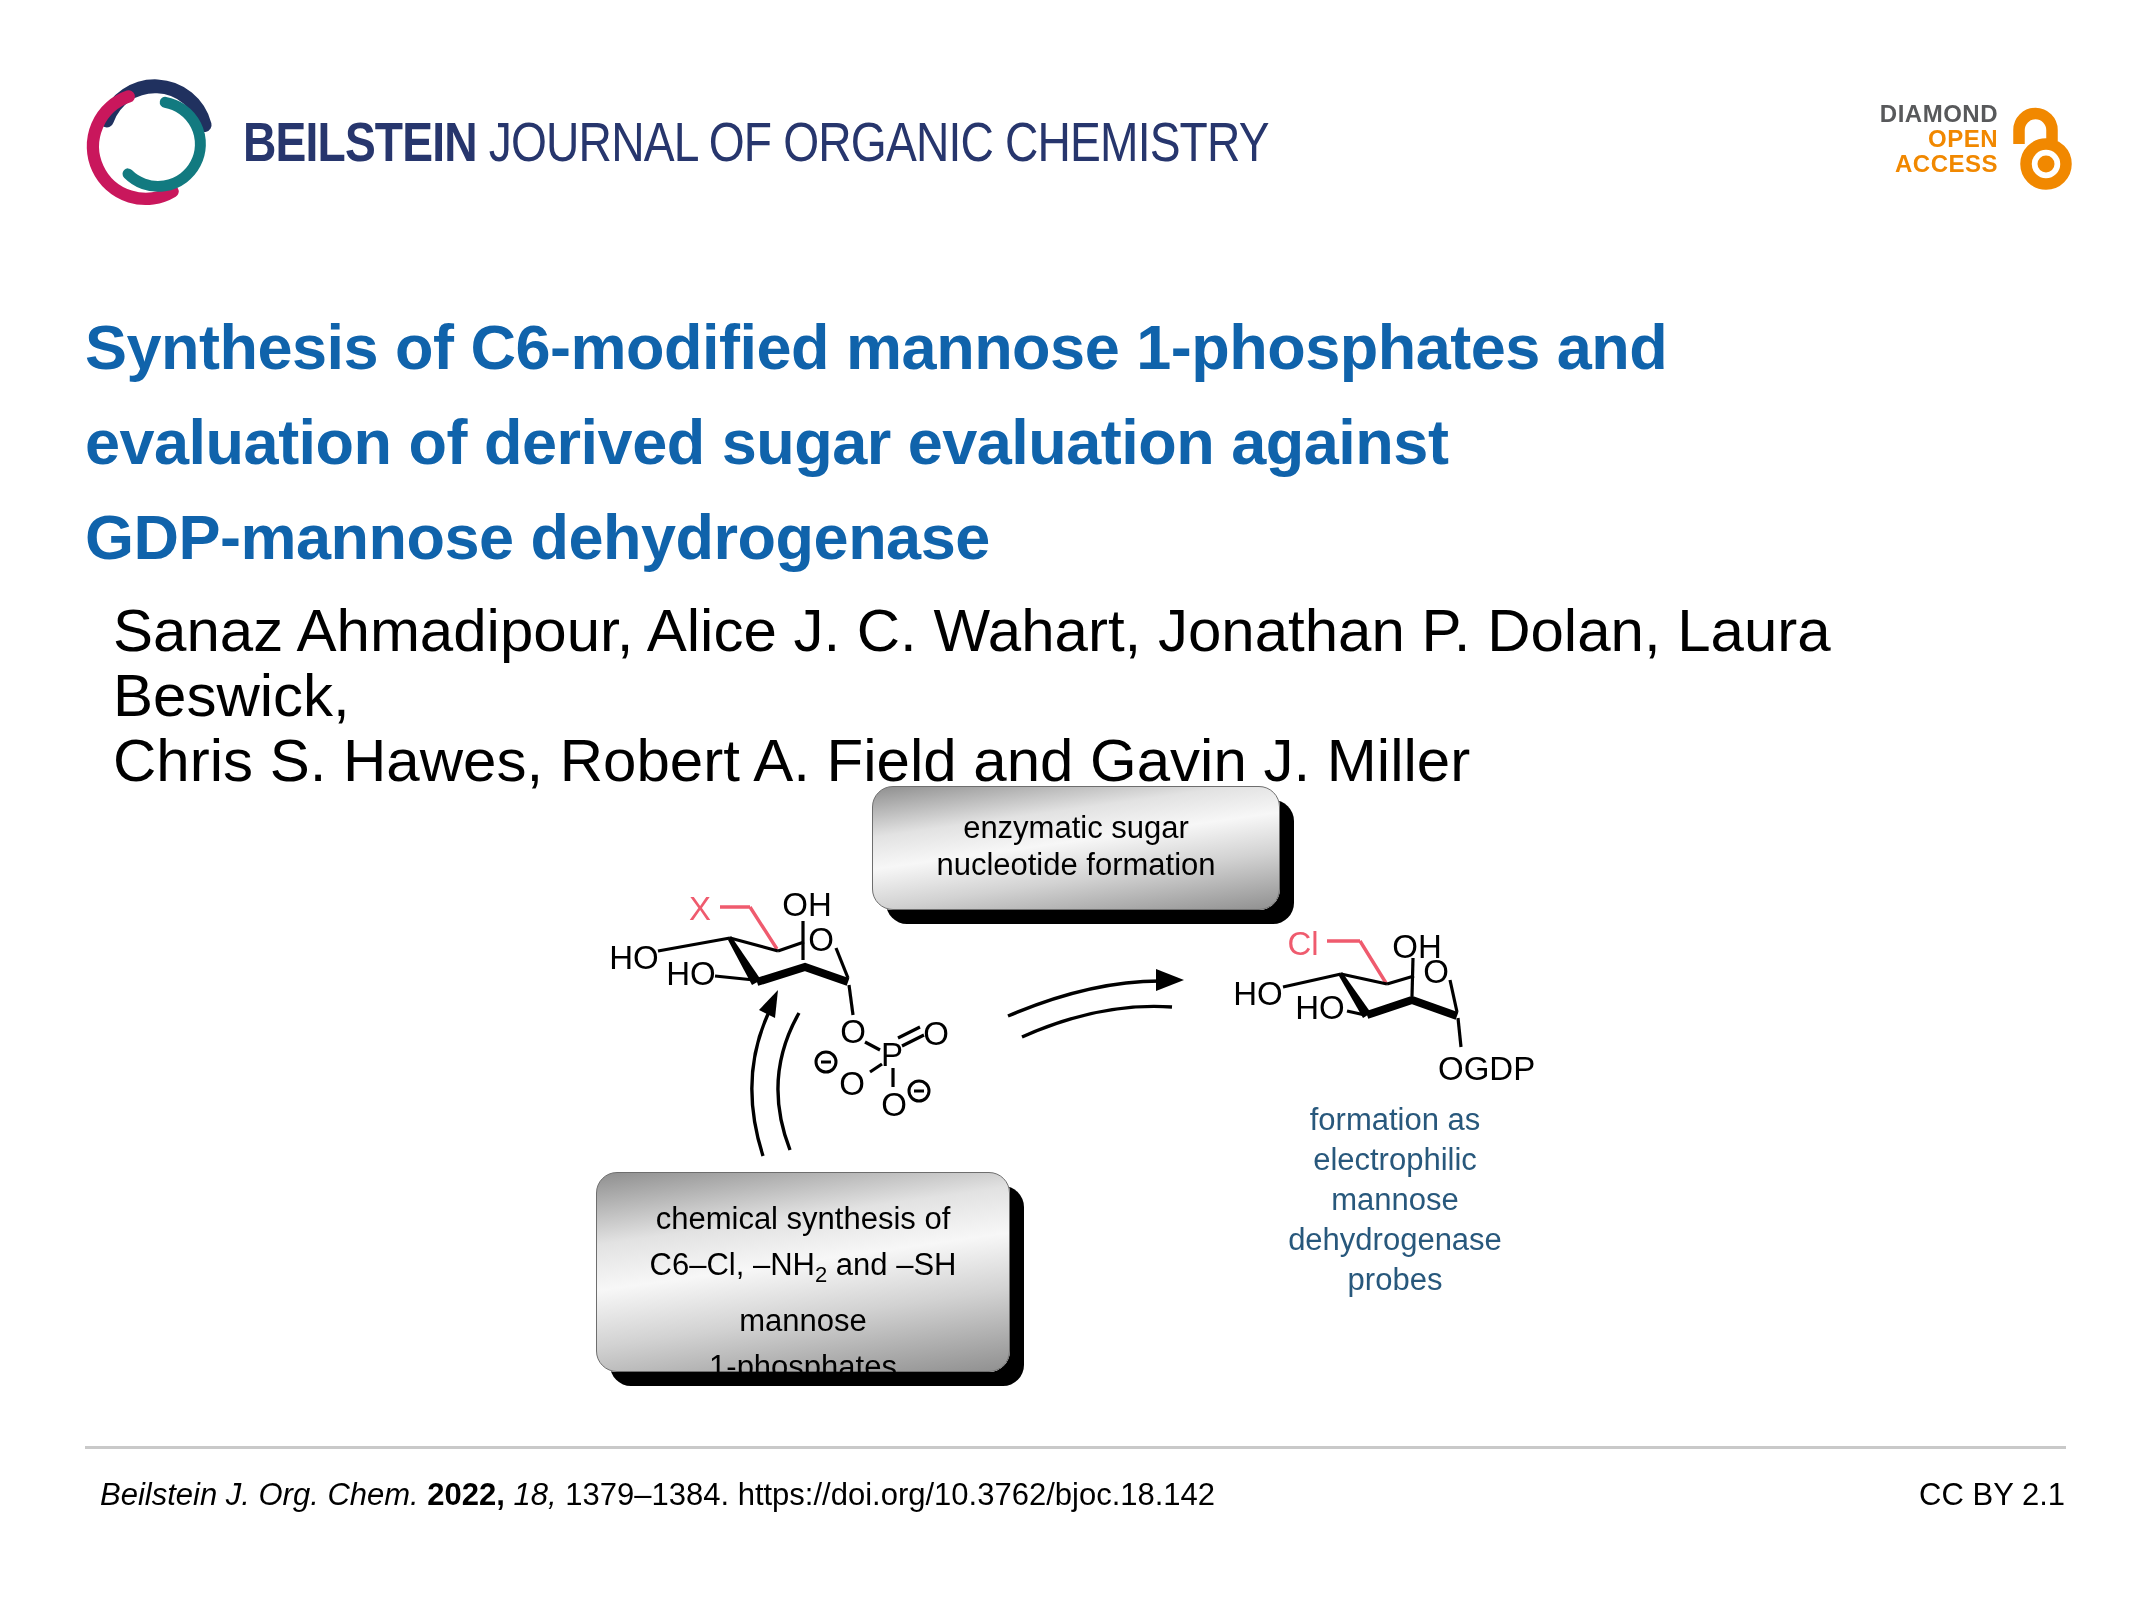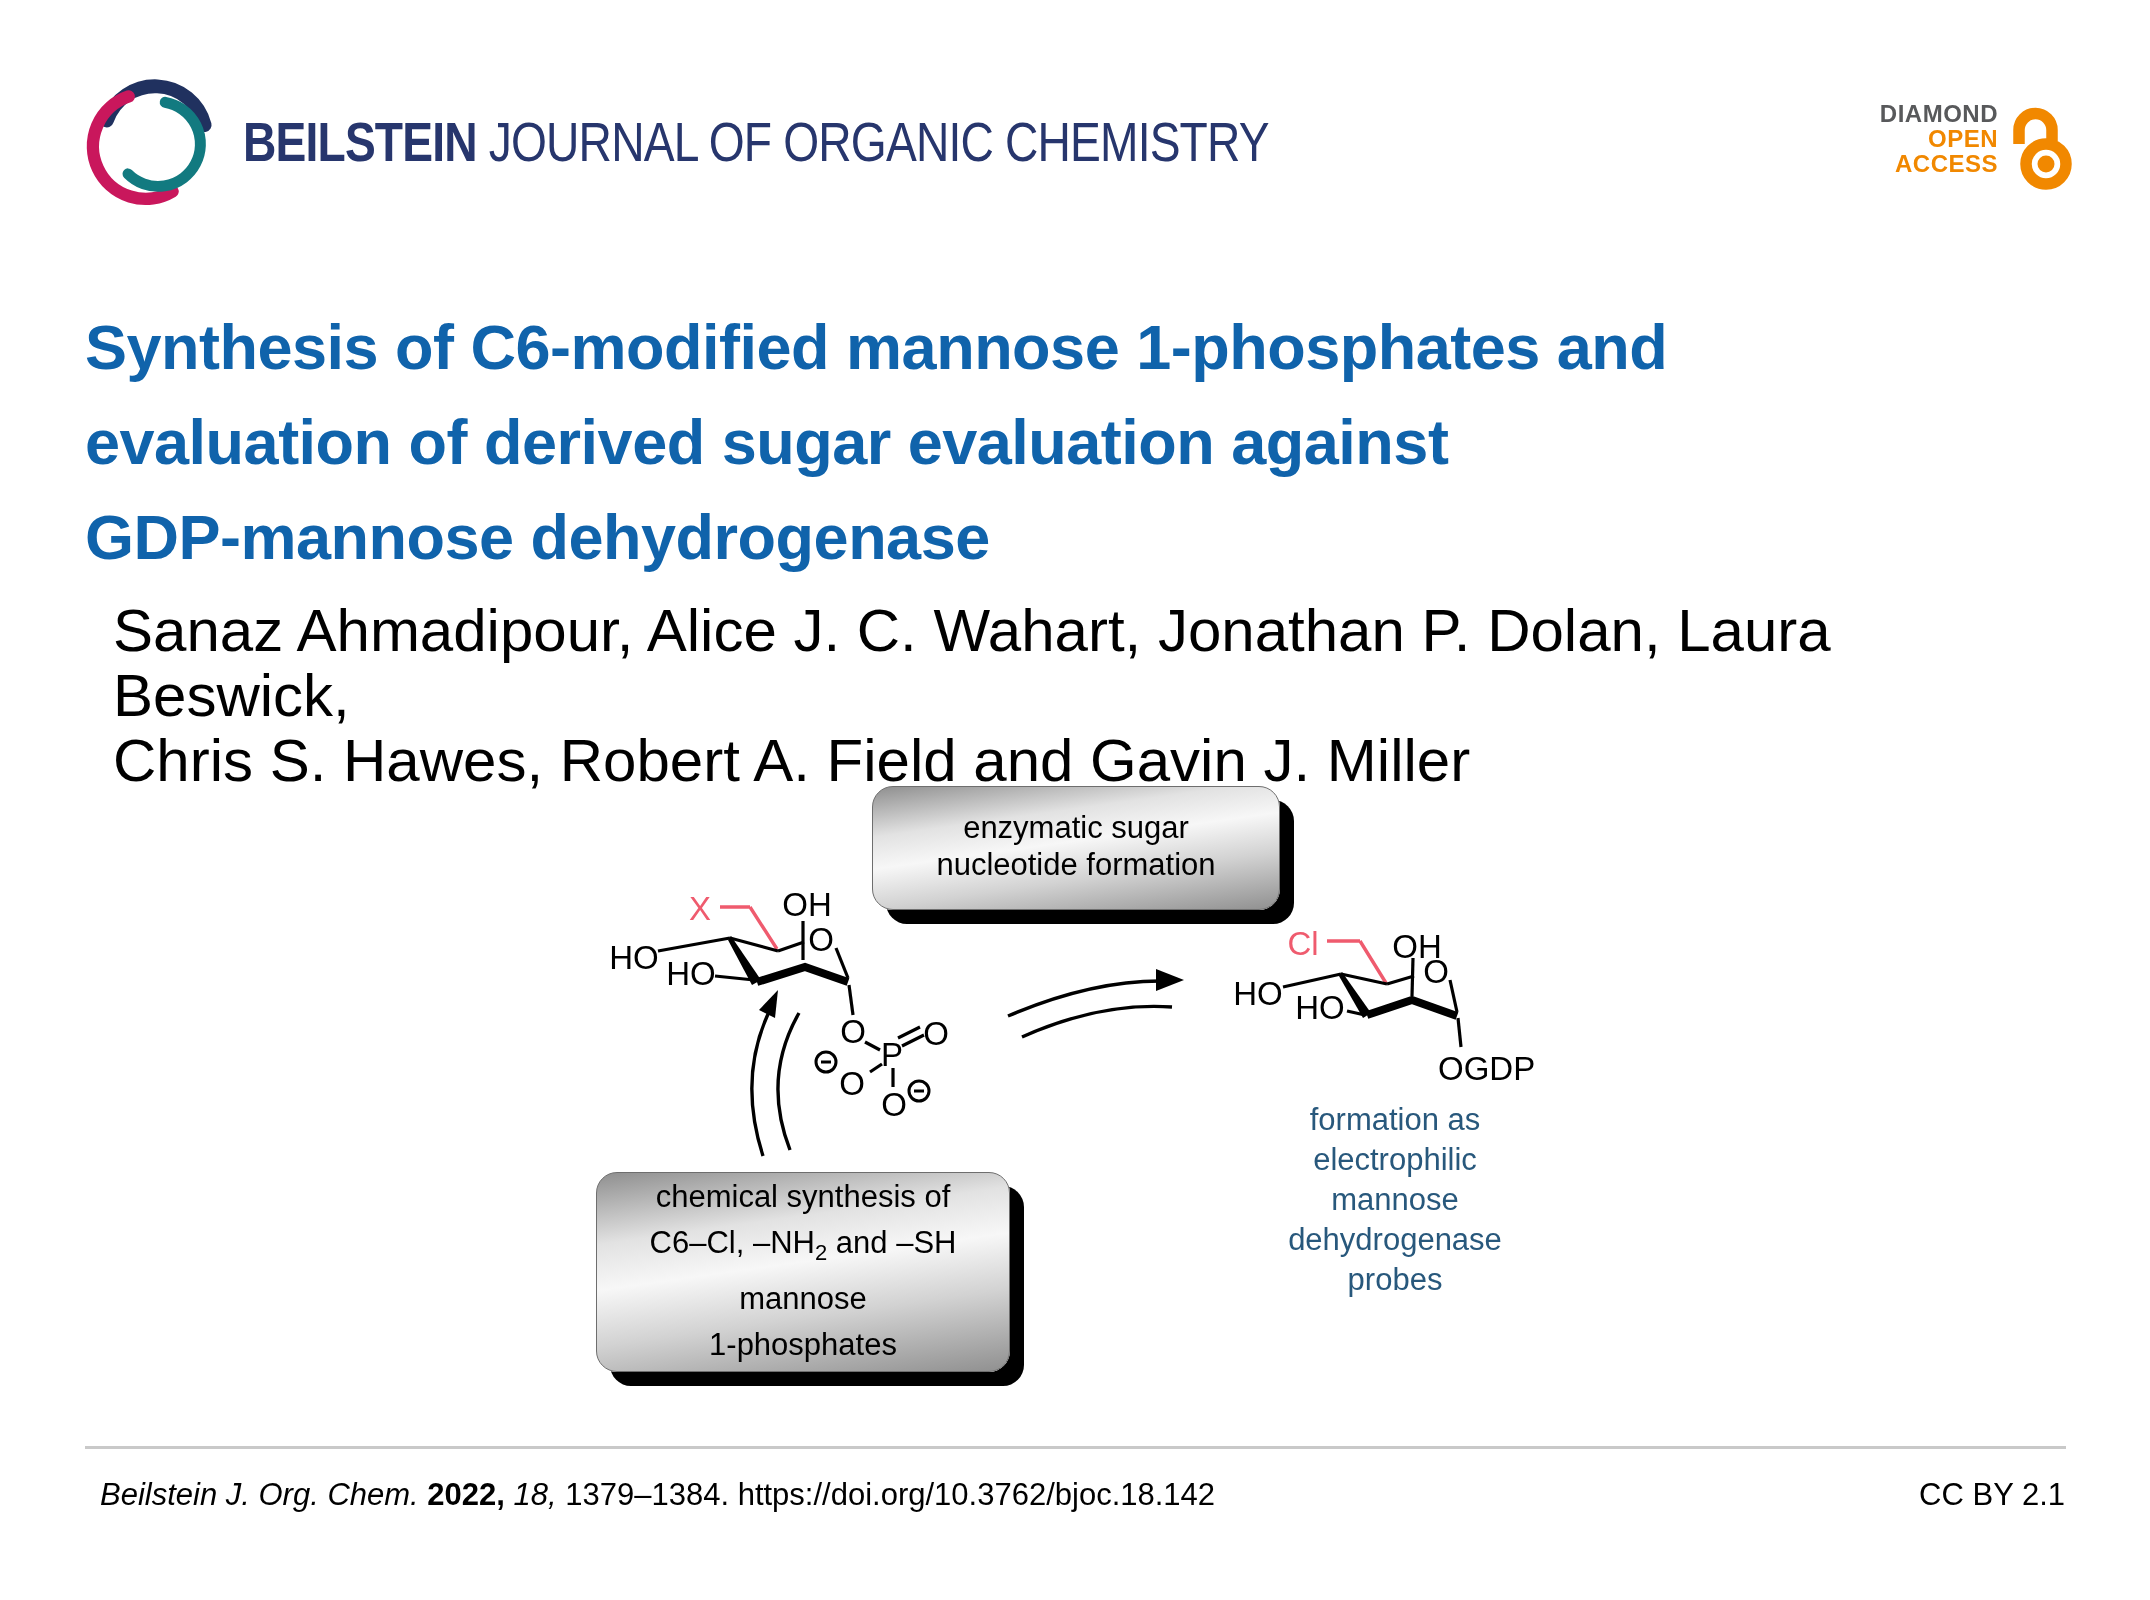--- a/index.html
+++ b/index.html
@@ -23,21 +23,21 @@
          font-size:63px;font-weight:bold;line-height:95px;color:#1063ab;letter-spacing:-.5px;}
   .authors{position:absolute;left:85px;top:598px;width:1960px;
            font-size:60px;line-height:65px;color:#000;margin-left:28px;}
 
   
   .scheme-svg{position:absolute;left:550px;top:740px;width:1150px;height:680px;}
   .gbox{position:absolute;border:1px solid #6e6e6e;border-radius:21px;
         background:linear-gradient(172deg,#8f8f8f 0%,#e2e2e2 28%,#f7f7f7 46%,#d2d2d2 68%,#909090 100%);
         box-shadow:14px 14px 0 #000;text-align:center;color:#000;}
   .gbox1{left:872px;top:786px;width:408px;height:124px;font-size:31px;line-height:37px;padding-top:22px;box-sizing:border-box;}
-  .gbox2{left:596px;top:1172px;width:414px;height:200px;font-size:31px;line-height:46px;padding-top:1px;box-sizing:border-box;}
+  .gbox2{left:596px;top:1172px;width:414px;height:200px;font-size:31px;line-height:46px;padding-top:23px;box-sizing:border-box;}
   .gbox sub{font-size:22px;}
   .eval-caption{position:absolute;left:1240px;top:1100px;width:310px;text-align:center;
                 font-size:31px;line-height:40px;color:#28587c;}
 
   
   .bond{stroke:#000;stroke-width:3.2;fill:none;}
   .bond-th{stroke:#000;stroke-width:8;fill:none;stroke-linejoin:miter;}
   .pinkbond{stroke:#ef5b6e;stroke-width:3.4;fill:none;}
   .atom{font-family:"Liberation Sans","DejaVu Sans",sans-serif;font-size:33px;fill:#000;}
   .atom-pink{fill:#ef5b6e;}

